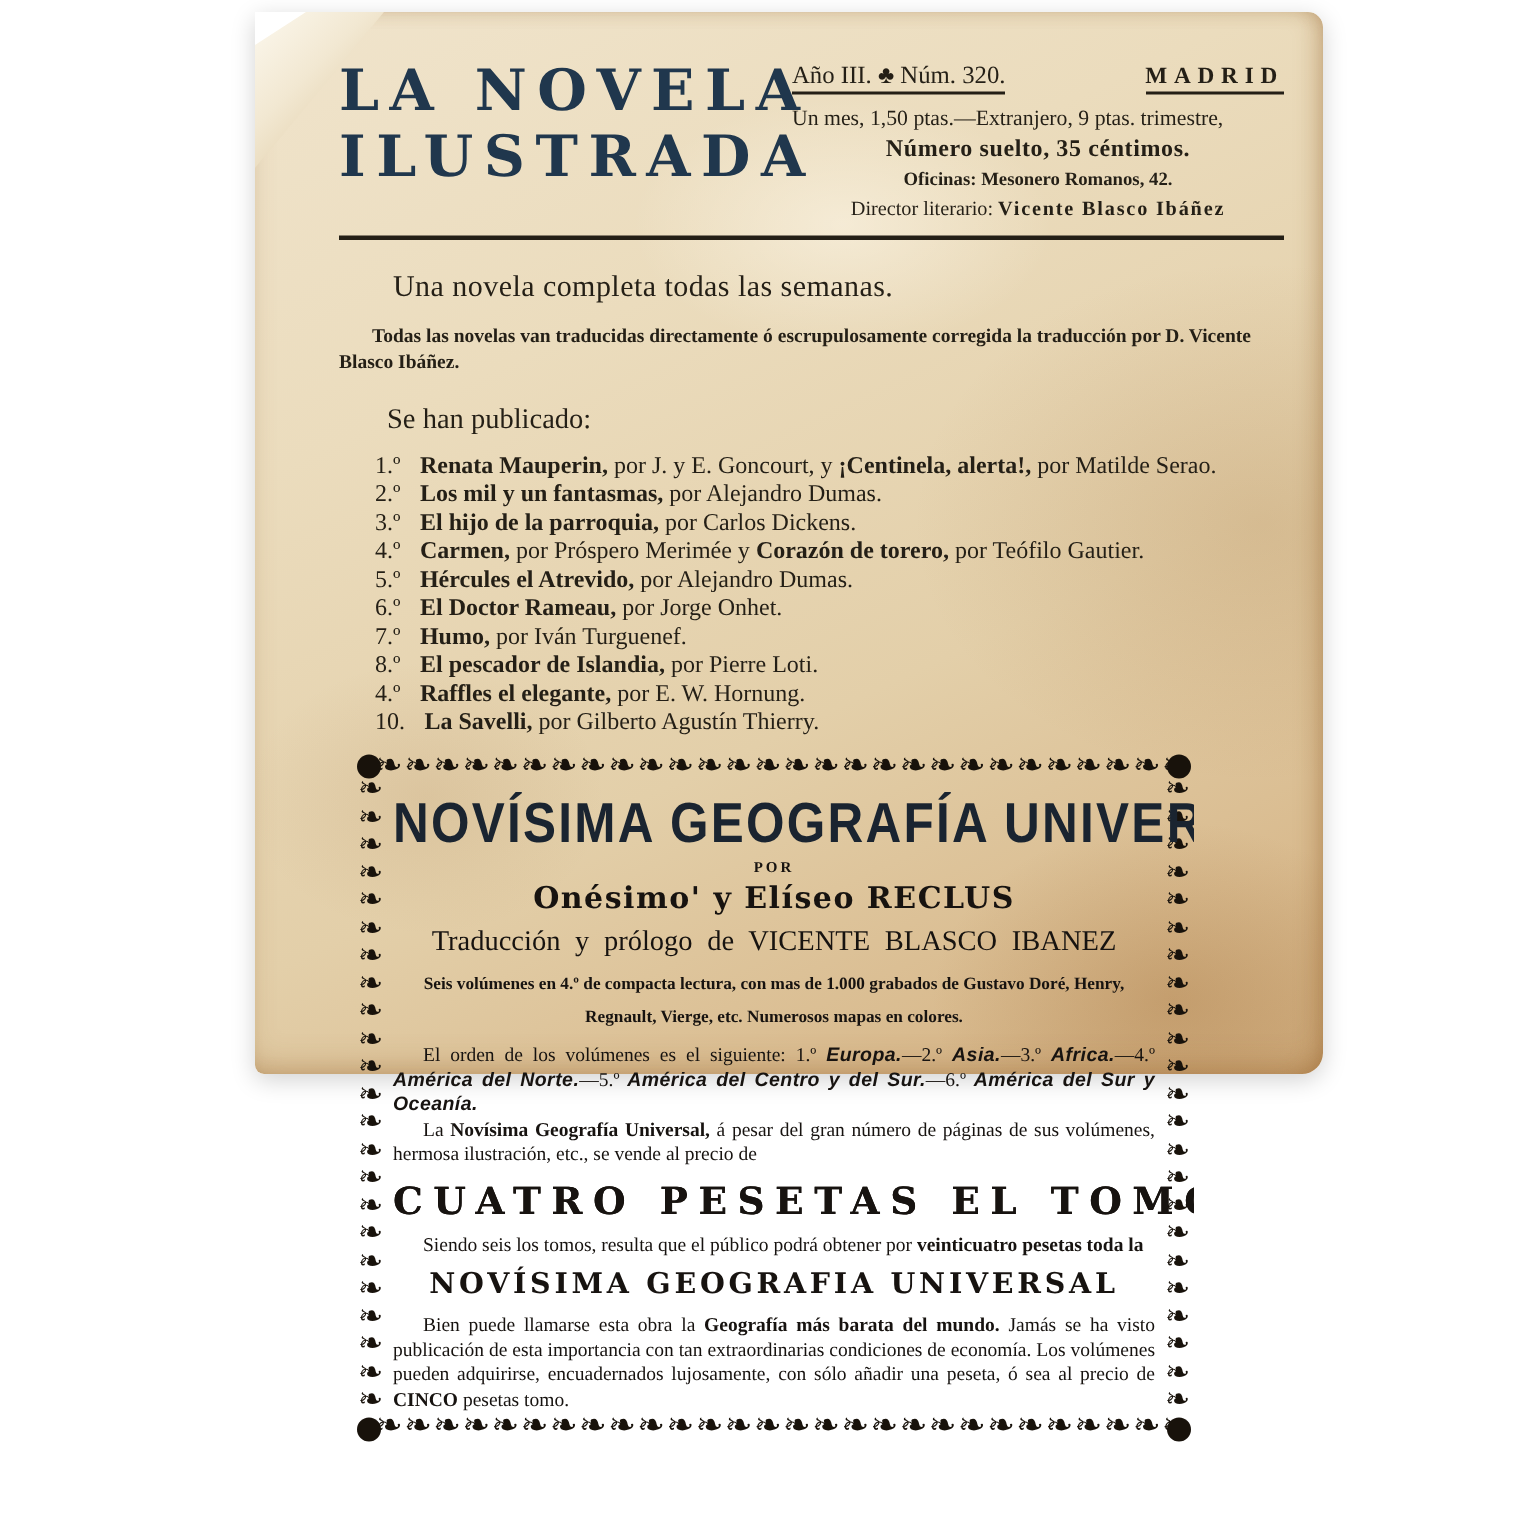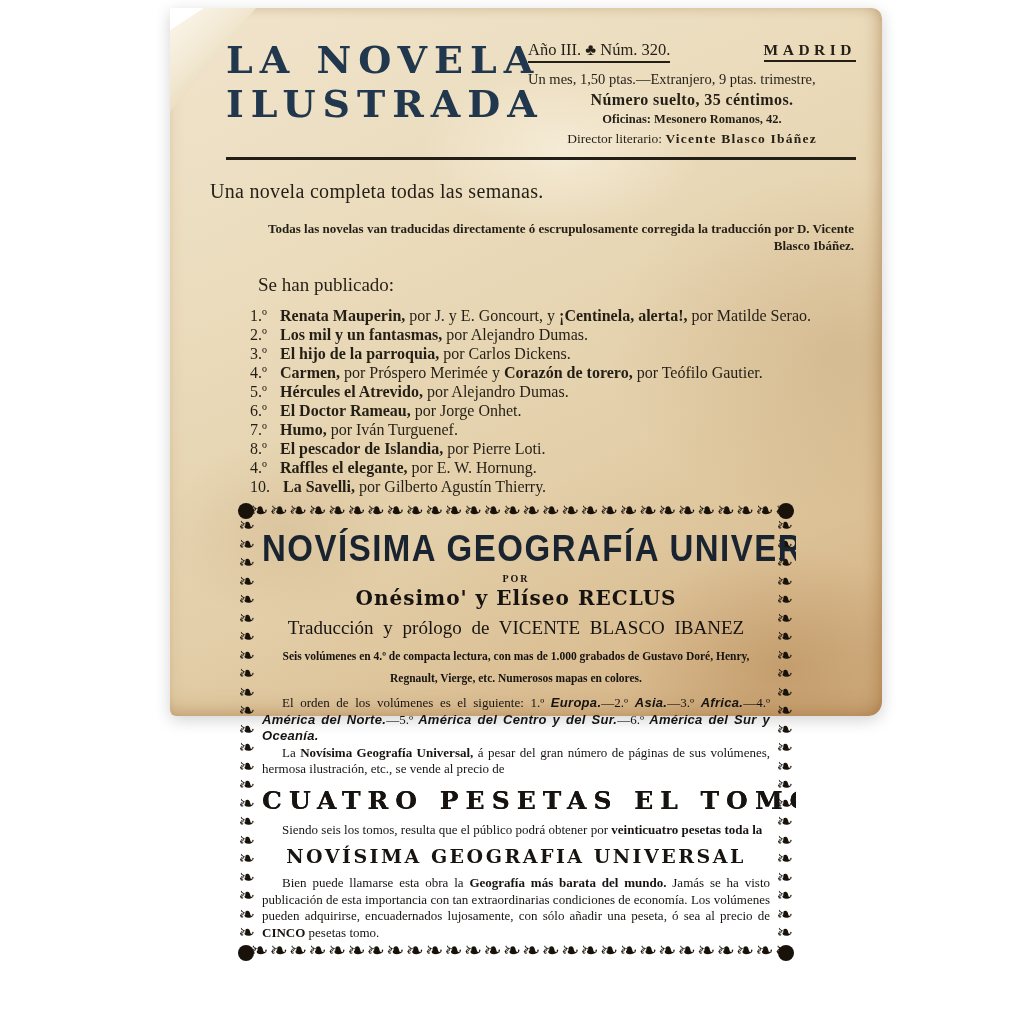--- a/index.html
+++ b/index.html
@@ -44,22 +44,22 @@
   .issue-row{display:flex;justify-content:space-between;align-items:baseline;}
   .edition{font-weight:normal;font-size:16.5px;border-bottom:2px solid #241f16;padding-bottom:1px;white-space:nowrap;}
   .city{font-weight:bold;font-size:15.5px;letter-spacing:4.5px;border-bottom:2px solid #241f16;padding-bottom:1px;white-space:nowrap;}
   .price-line{margin-top:8px;font-size:14.5px;white-space:nowrap;}
   .single-issue{margin-top:3px;font-weight:bold;font-size:16px;text-align:center;letter-spacing:.4px;}
   .offices{margin-top:3px;font-weight:bold;font-size:12.5px;text-align:center;}
   .director{margin-top:4px;font-size:13.5px;text-align:center;white-space:nowrap;}
   .director b{letter-spacing:1.2px;text-align:right;}
   .header-rule{height:3px;background:#241f16;margin:10px 26px 0 56px;}
   
-  .tagline{margin:20px 26px 0 40px;font-size:20px;letter-spacing:.3px;}
-  .note{margin:18px 28px 0 56px;font-size:13px;font-weight:bold;line-height:16.5px;text-indent:22px;text-align:right;}
+  .tagline{margin:20px 26px 0 92px;font-size:20px;letter-spacing:.3px;}
+  .note{margin:13px 28px 0 56px;font-size:13px;font-weight:bold;line-height:16.5px;text-indent:22px;}
   .pub-heading{margin:20px 0 0 88px;font-size:19px;}
   .pub-list{margin:10px 24px 0 56px;font-size:16px;line-height:19px;}
   .pub-item{margin:0;text-indent:24px;}
   .pub-item .num{margin-right:13px;}
   .seg-b{font-weight:bold;}
   .seg-bi{font-weight:bold;font-style:italic;font-family:"Liberation Sans","DejaVu Sans",sans-serif;letter-spacing:.3px;}
   
   .ad{position:absolute;left:66px;top:492px;width:560px;height:464px;overflow:hidden;}
   .orn{position:absolute;color:#18120b;font-family:"DejaVu Sans",sans-serif;pointer-events:none;}
   .orn-top,.orn-bottom{left:14px;right:14px;height:24px;font-size:22px;line-height:21px;letter-spacing:1px;overflow:hidden;white-space:nowrap;text-align:center;}

